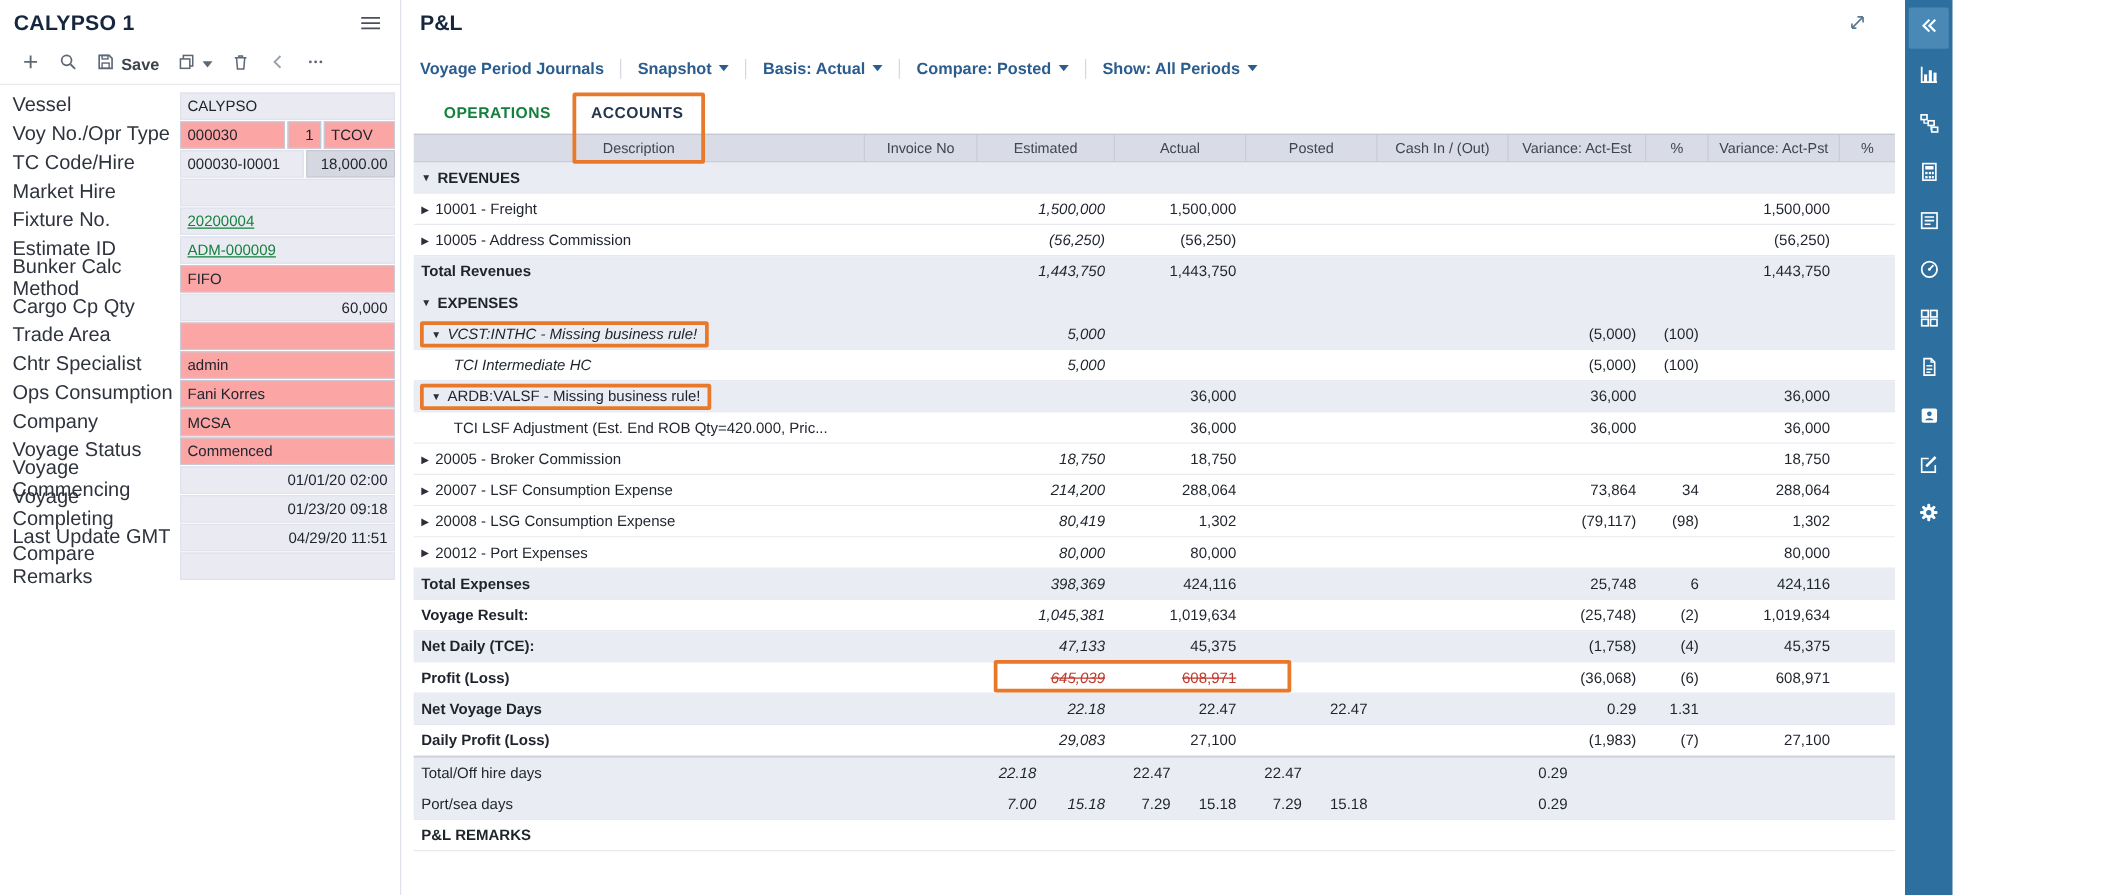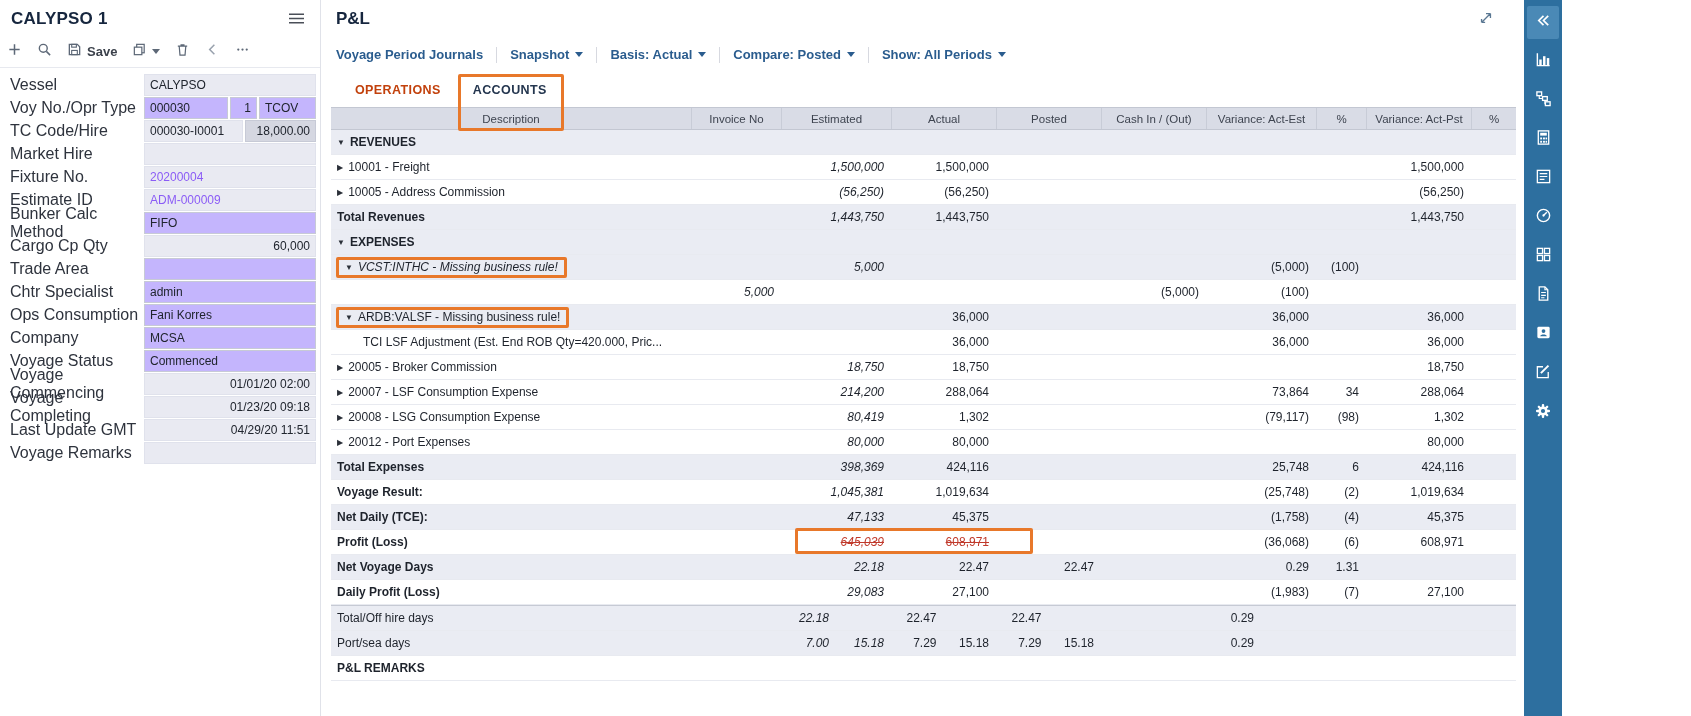--- a/index.html
+++ b/index.html
@@ -3,45 +3,45 @@
 <meta charset="utf-8">
 <style>
   html,body{margin:0;padding:0;background:#fff;}
   .page{position:relative;width:1691px;height:716px;overflow:hidden;background:#fff;
         font-family:"Liberation Sans","DejaVu Sans",sans-serif;color:#1e232c;}
 
   
   .lp{position:absolute;left:0;top:0;width:321px;height:716px;background:#fff;border-right:1px solid #e0e2e9;box-sizing:border-box;}
   .lp-title{position:absolute;left:11px;top:9px;font-size:17px;font-weight:700;color:var(--title-navy,#16263e);letter-spacing:.2px;}
   .hamburger{position:absolute;right:14px;top:11px;cursor:pointer;}
-  .lp-toolbar{position:absolute;left:0;top:36px;right:0;height:31px;display:flex;align-items:center;padding-left:7px;gap:15px;border-bottom:1px solid #e7e9ef;}
+  .lp-toolbar{position:absolute;left:0;top:36px;right:0;height:31px;display:flex;align-items:center;padding-left:17px;gap:15px;border-bottom:1px solid #e7e9ef;}
   .lp-tb-item{display:flex;align-items:center;gap:5px;color:#5d6877;cursor:pointer;}
   .tb-label{font-size:13px;font-weight:700;color:#3c424c;}
   .caret{width:0;height:0;border-left:4px solid transparent;border-right:4px solid transparent;border-top:5px solid currentColor;display:inline-block;}
   .lp-fields{position:absolute;left:10px;top:74px;width:306px;}
   .field-row{display:flex;align-items:stretch;height:22px;margin-bottom:1px;}
   .field-label{width:134px;flex:0 0 134px;font-size:16px;color:#2e333d;display:flex;align-items:center;}
   .field-values{flex:1;display:flex;gap:2px;}
   .field-cell{box-sizing:border-box;font-size:12px;color:#20252e;padding:0 5px;display:flex;align-items:center;border:1px solid transparent;overflow:hidden;white-space:nowrap;}
   .field-cell.right{justify-content:flex-end;}
   .ro{background:#e9eaf2;border-color:#e0e2ec;}
-  .input{background:#c4b5fd;border-color:#c7cad6;}
+  .input{background:#fca5a5;border-color:#c7cad6;}
   .sel{background:#d5d7e1;border-color:#c7cad6;}
-  .link{color:#8b5cf6;}
+  .link{color:#15803d;text-decoration:underline;}
 
   
   .main{position:absolute;left:331px;top:0;width:1185px;height:716px;}
   .main-title{position:absolute;left:5px;top:9px;font-size:17px;font-weight:700;color:var(--title-navy,#16263e);}
   .pop-out{position:absolute;right:22px;top:10px;cursor:pointer;}
   .main-toolbar{position:absolute;left:5px;top:44px;height:21px;display:flex;align-items:center;gap:13px;}
   .tb-link{font-size:13px;font-weight:700;color:var(--link-blue,#2a5c8e);display:flex;align-items:center;cursor:pointer;white-space:nowrap;}
   .tb-link .caret{margin-left:6px;}
   .tb-divider{width:1px;height:16px;background:#d7d9e0;}
   .tab-bar{position:absolute;left:14px;top:77px;display:flex;gap:12px;}
-  .tab{position:relative;font-size:12.5px;font-weight:700;letter-spacing:.4px;padding:6px 10px 8px;color:#c2410c;cursor:pointer;white-space:nowrap;}
+  .tab{position:relative;font-size:12.5px;font-weight:700;letter-spacing:.4px;padding:6px 10px 8px;color:#15803d;cursor:pointer;white-space:nowrap;}
   .tab.active{color:#24364f;padding-bottom:23px;border-bottom:3px solid #2d6193;}
   .tab-annotation{position:absolute;left:-5px;right:-7px;top:-3px;bottom:-11px;border:3px solid var(--accent-orange,#e8782a);border-radius:2px;pointer-events:none;z-index:6;}
 
   .pl-table{position:absolute;left:0;top:107px;width:1185px;
             --grid-cols:360px 90px 110px 105px 105px 105px 110px 50px 105px 45px;}
   .thead{display:grid;grid-template-columns:var(--grid-cols);height:21px;background:var(--header-bg,#d9dce6);border-top:1px solid #c3c7d2;border-bottom:1px solid #c3c7d2;}
   .th{font-size:11.5px;color:#3e4450;display:flex;align-items:center;justify-content:center;border-left:1px solid #c8ccd7;overflow:hidden;white-space:nowrap;cursor:pointer;}
   .th:first-child{border-left:none;}
   .tr{position:relative;display:grid;grid-template-columns:var(--grid-cols);height:24px;border-bottom:1px solid #e8eaf0;background:#fff;}
   .tr.shaded{background:var(--shaded-row,#eaecf3);}
@@ -220,21 +220,21 @@
             <div class="field-cell ro right" style="width: 100%;">01/23/20 09:18</div>
           </div>
         </div>
         <div class="field-row">
           <div class="field-label">Last Update GMT</div>
           <div class="field-values">
             <div class="field-cell ro right" style="width: 100%;">04/29/20 11:51</div>
           </div>
         </div>
         <div class="field-row">
-          <div class="field-label">Voyage Remarks</div>
+          <div class="field-label">Compare Remarks</div>
           <div class="field-values">
             <div class="field-cell ro" style="width: 100%;"></div>
           </div>
         </div>
       </div>
   </aside>
 
   <section class="main">
     <div class="main-title">P&amp;L</div>
     <span class="pop-out">
@@ -404,20 +404,25 @@
             <div class="td num">
               <span>(5,000)</span>
             </div>
             <div class="td num">
               <span>(100)</span>
             </div>
             <div class="td num"></div>
             <div class="td num"></div>
           </div>
           <div class="tr">
+            <div class="td desc italic indent">
+              <span class="desc-inner">
+                <span>TCI Intermediate HC</span>
+              </span>
+            </div>
             <div class="td num"></div>
             <div class="td num">
               <span class="it ">5,000</span>
             </div>
             <div class="td num"></div>
             <div class="td num"></div>
             <div class="td num"></div>
             <div class="td num">
               <span>(5,000)</span>
             </div>

